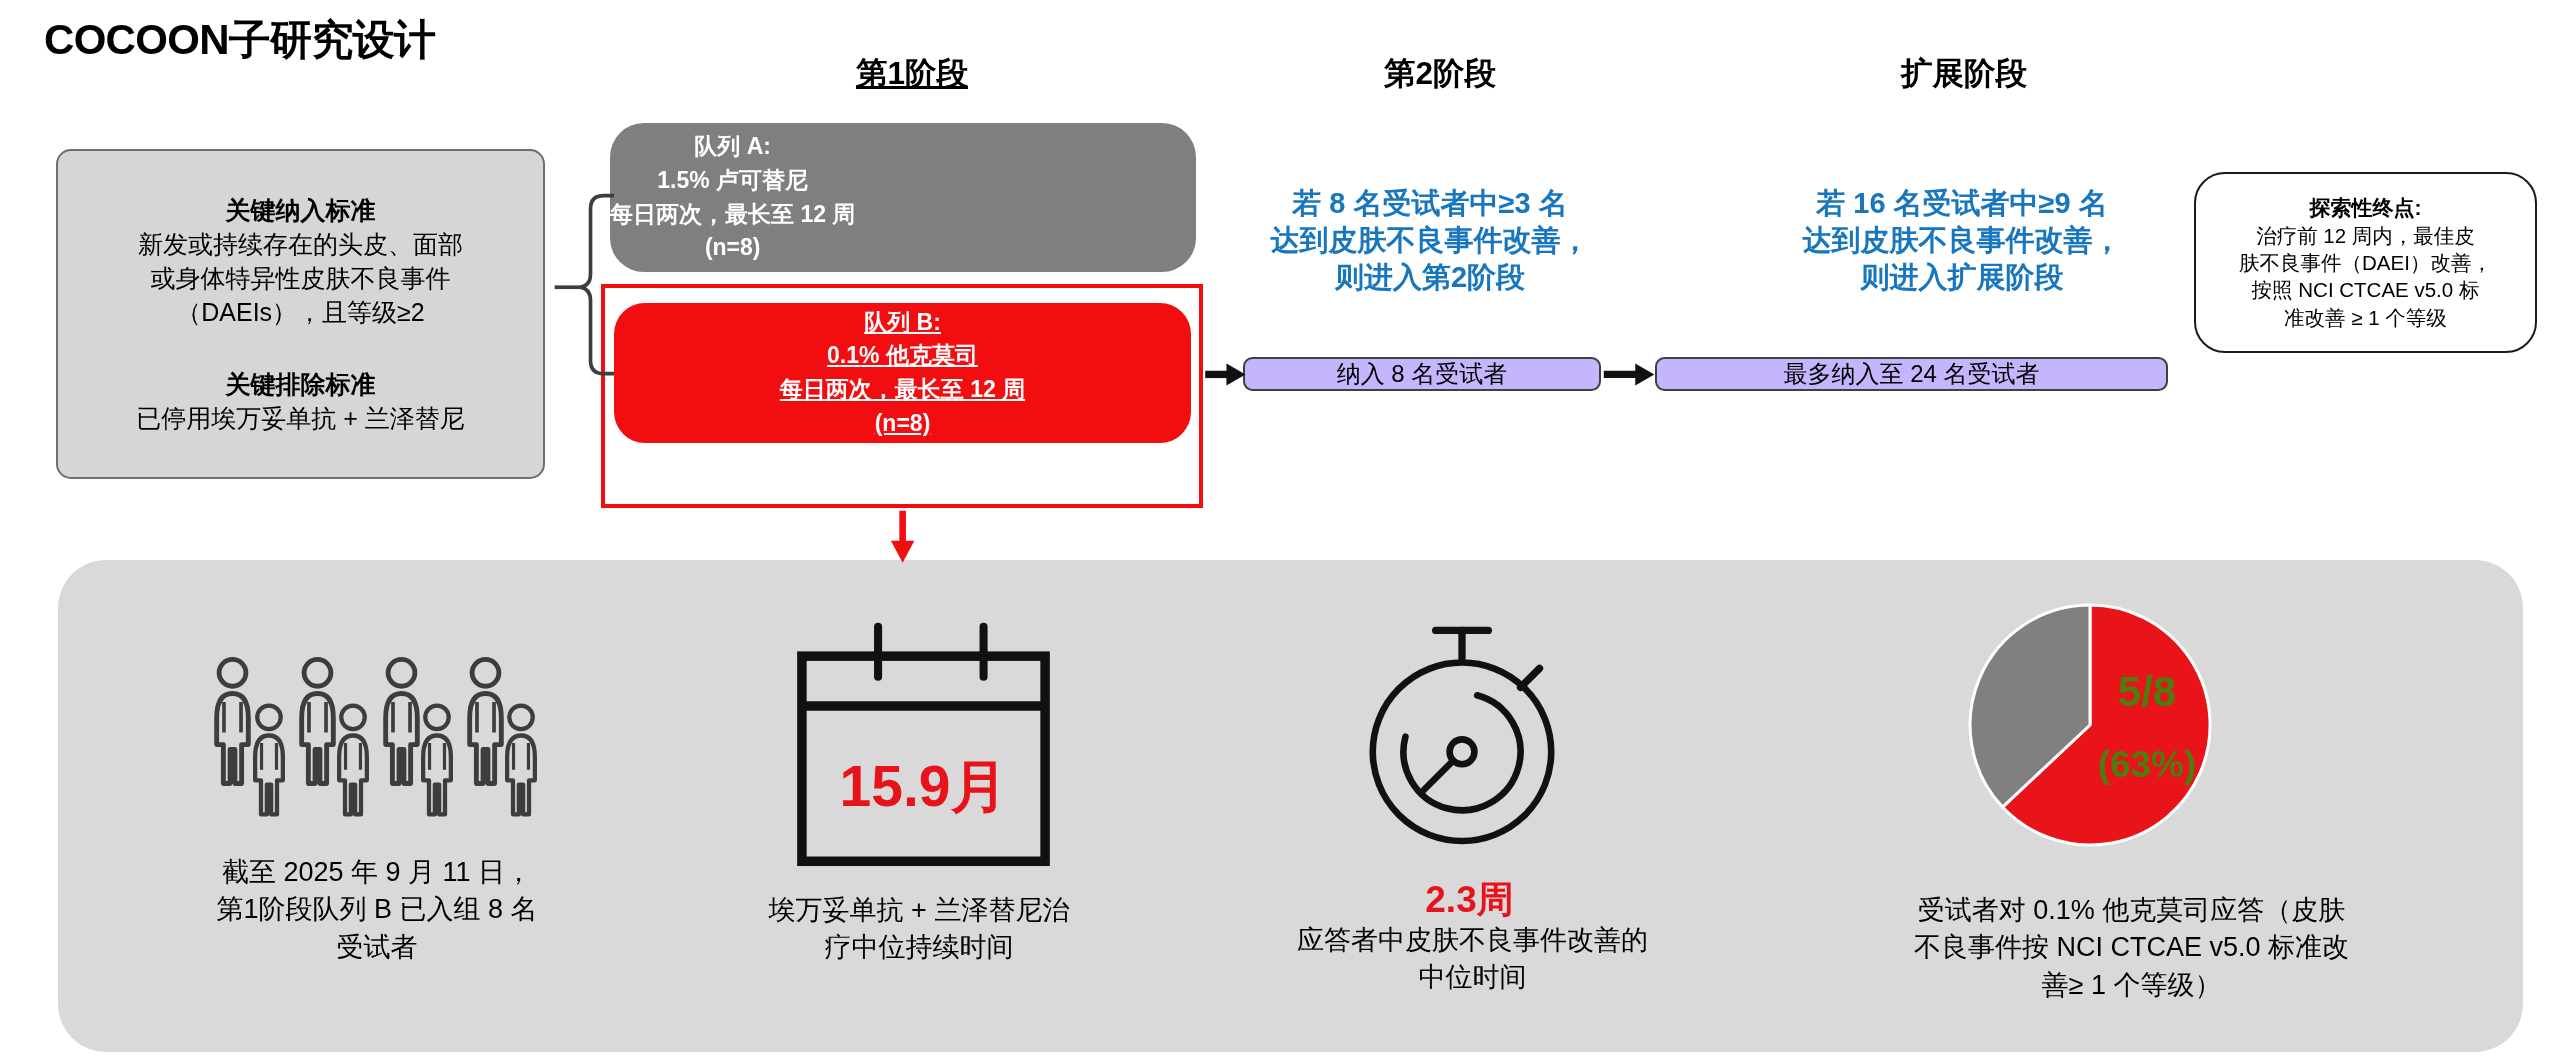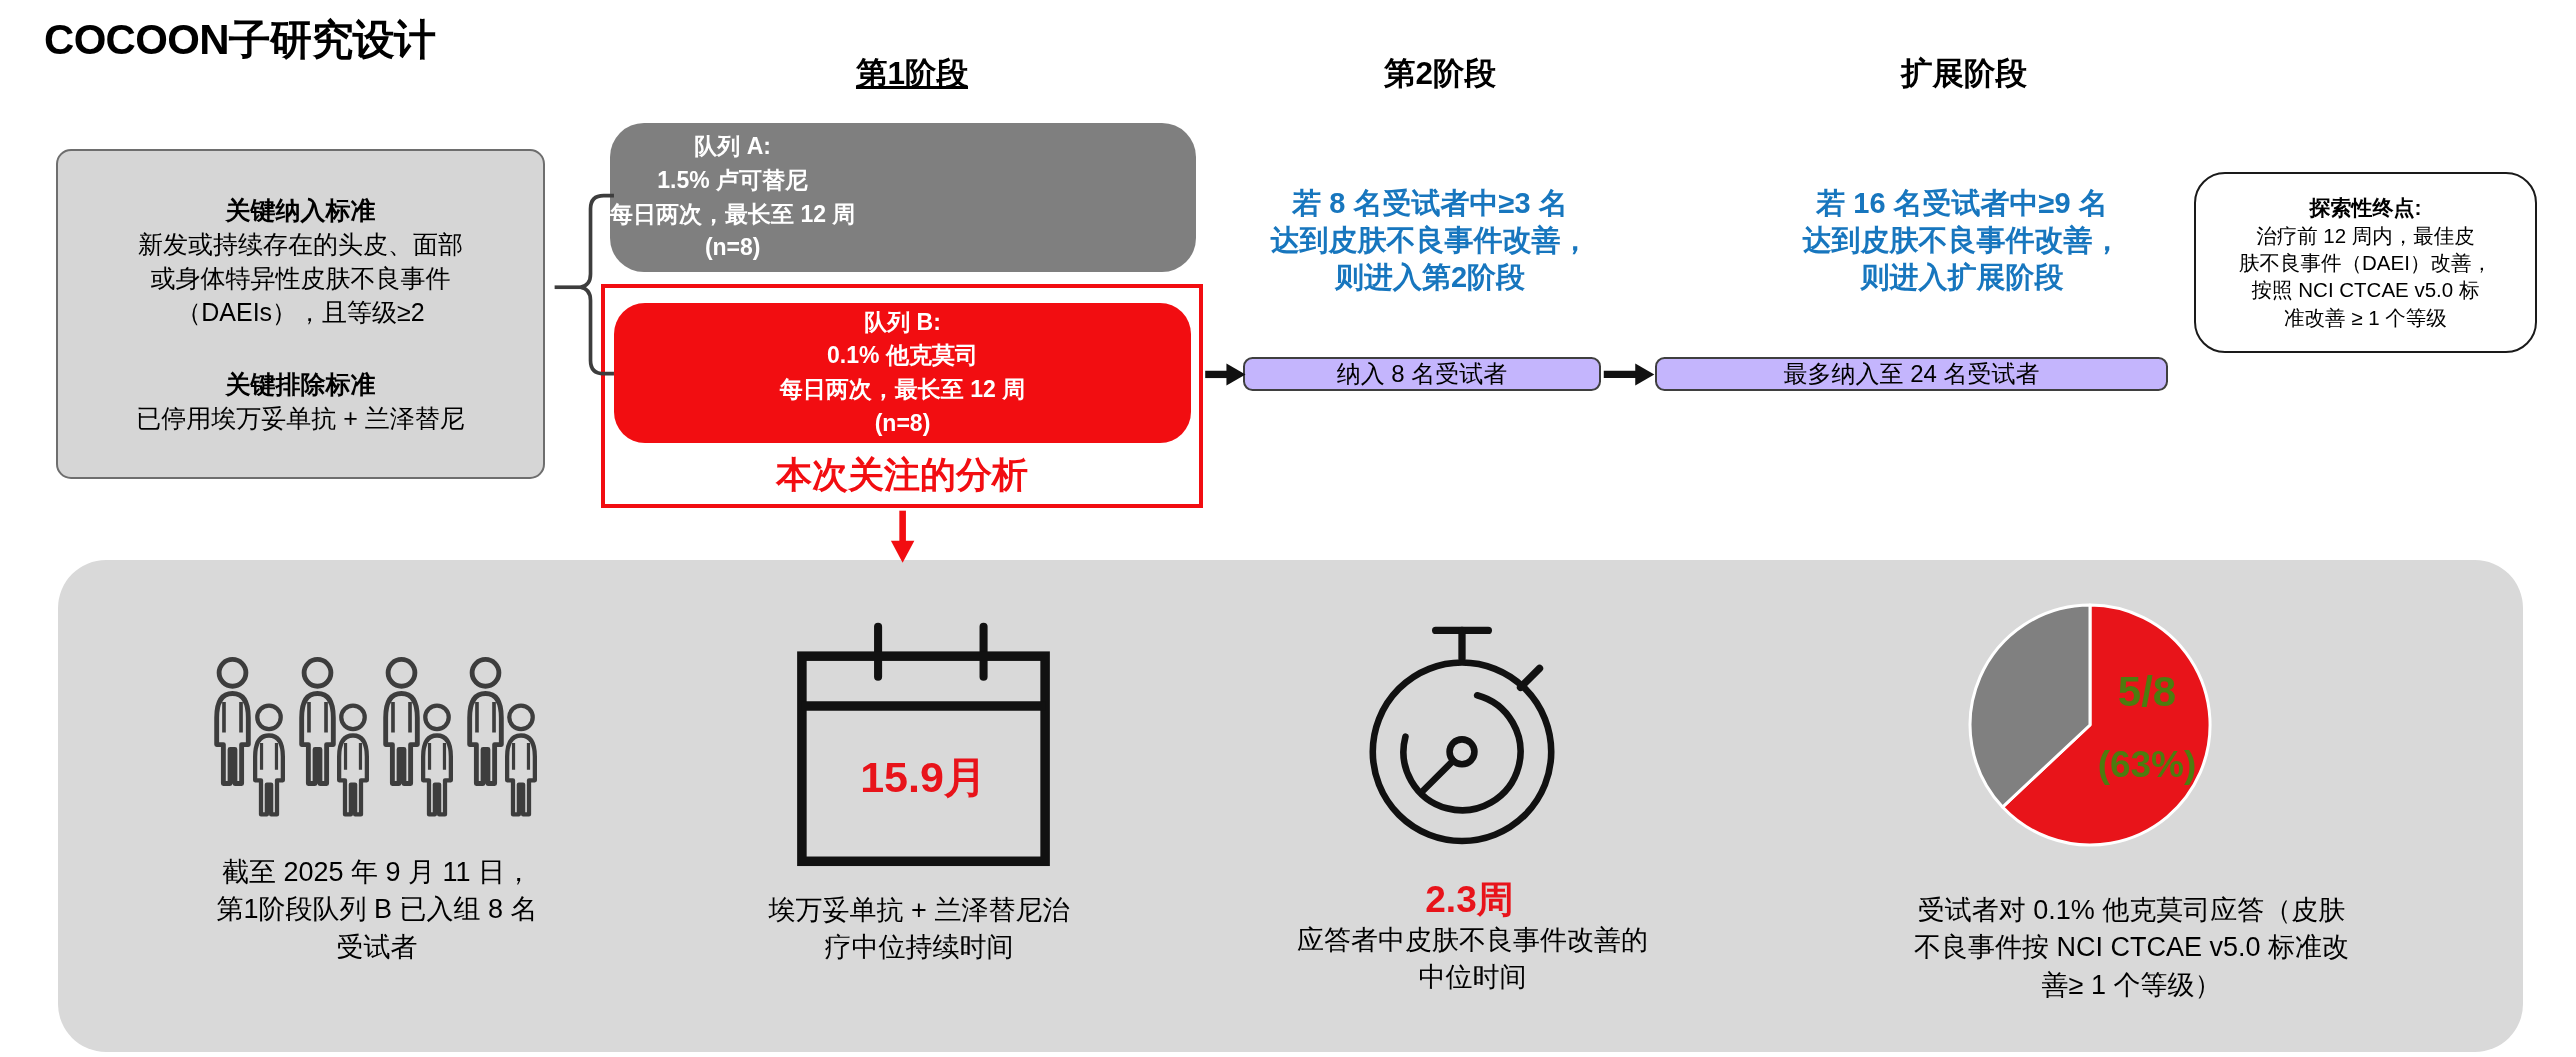--- a/index.html
+++ b/index.html
@@ -34,20 +34,21 @@
   }
   #focus-outline{
     left:601px; top:284px; width:602px; height:224px; box-sizing:border-box;
     border:4.4px solid #f20d11;
   }
   #cohort-b{
     left:614px; top:303px; width:577px; height:140px; box-sizing:border-box;
     background:#f20d11; border-radius:31px; color:#ffffff; font-weight:bold;
     font-size:23px; line-height:1.46; display:flex; align-items:center; justify-content:center;
     text-align:center;
+    text-decoration:underline;
   }
   #focus-label{
     left:601px; top:451px; width:602px; text-align:center;
     color:#f20d11; font-size:36px; font-weight:bold;
   }
 
   
   .gate{
     top:185px; color:#1776be; font-weight:bold; font-size:29px; line-height:1.27;
     text-align:center;
@@ -78,21 +79,21 @@
     left:58px; top:560px; width:2465px; height:492px;
     background:#d9d9d9; border-radius:48px;
   }
   .stat-caption{font-size:27px; line-height:1.38; text-align:center;}
   #cap-enroll{left:117px; top:854px; width:520px;}
   #cap-duration{left:681px; top:892px; width:476px;}
   #cap-time{left:1216px; top:922px; width:513px;}
   #cap-response{left:1846px; top:892px; width:571px;}
 
   .stat-value{font-weight:bold; color:#e8131a; text-align:center;}
-  #val-duration{left:790px; top:749px; width:267px; font-size:43px;}
+  #val-duration{left:790px; top:749px; width:267px; font-size:57px;}
   #val-time{left:1246px; top:875px; width:447px; font-size:37px;}
 
   .pie-label{color:#4d7c0f; font-weight:bold; text-align:center;}
   #pie-frac{left:2037px; top:668px; width:220px; font-size:42px;}
   #pie-pct{left:2037px; top:744px; width:220px; font-size:37px;}
 
   svg{display:block;}
   #overlay{left:0; top:0; pointer-events:none; z-index:10;}
 </style>
 </head>
@@ -132,21 +133,20 @@
 (n=8)</div>
   </div>
 
   <div class="abs" id="focus-outline"></div>
   <div class="abs" id="cohort-b">
     <div class="ml">队列 B:
 0.1% 他克莫司
 每日两次，最长至 12 周
 (n=8)</div>
   </div>
-  <div class="abs" id="focus-label">本次关注的分析</div>
 
   <div class="abs gate ml" id="gate1">若 8 名受试者中≥3 名
 达到皮肤不良事件改善，
 则进入第2阶段</div>
   <div class="abs gate ml" id="gate2">若 16 名受试者中≥9 名
 达到皮肤不良事件改善，
 则进入扩展阶段</div>
 
   <div class="abs bar" id="bar1">
     <span>纳入 8 名受试者</span>

